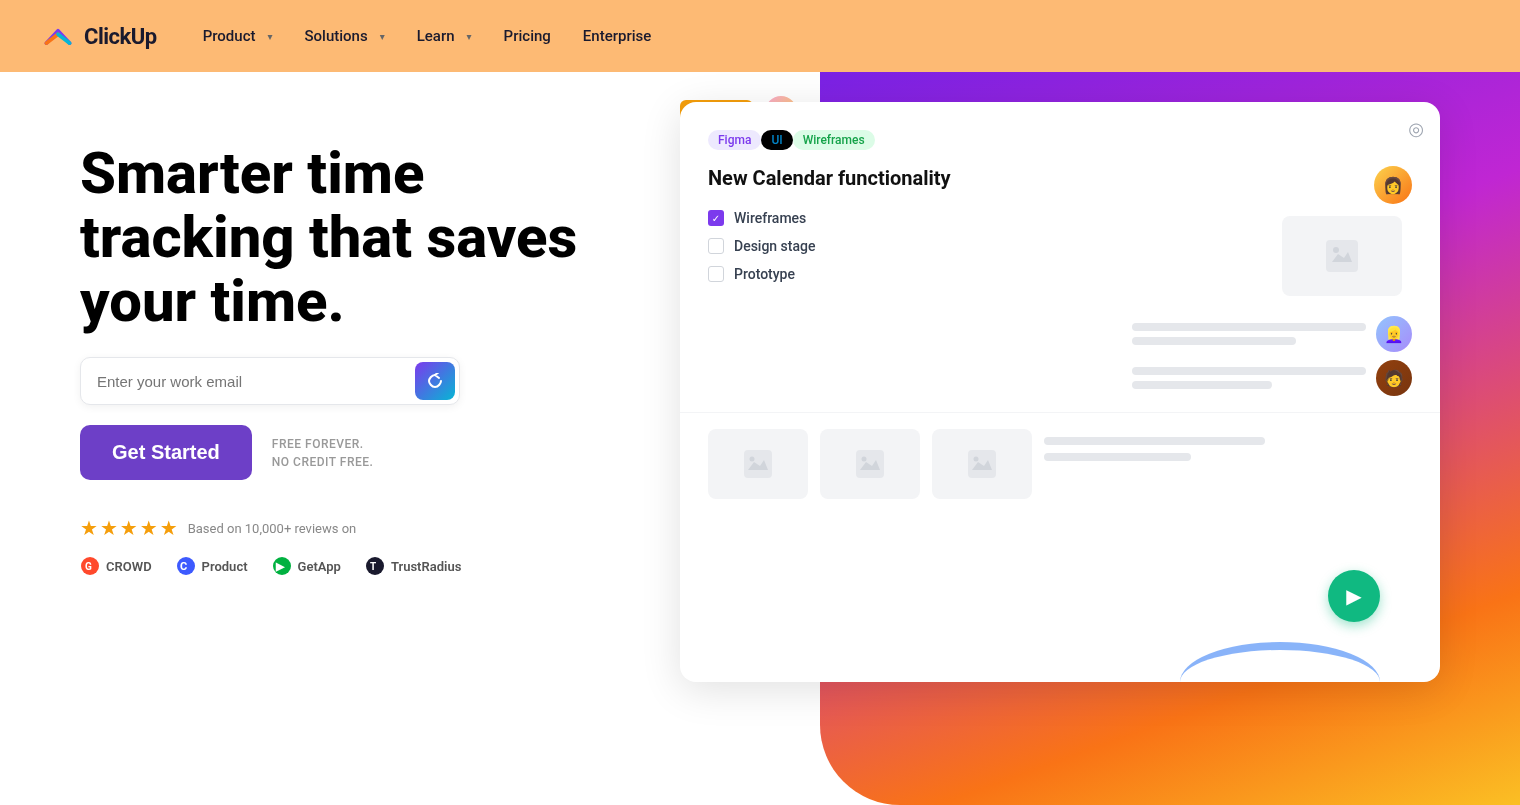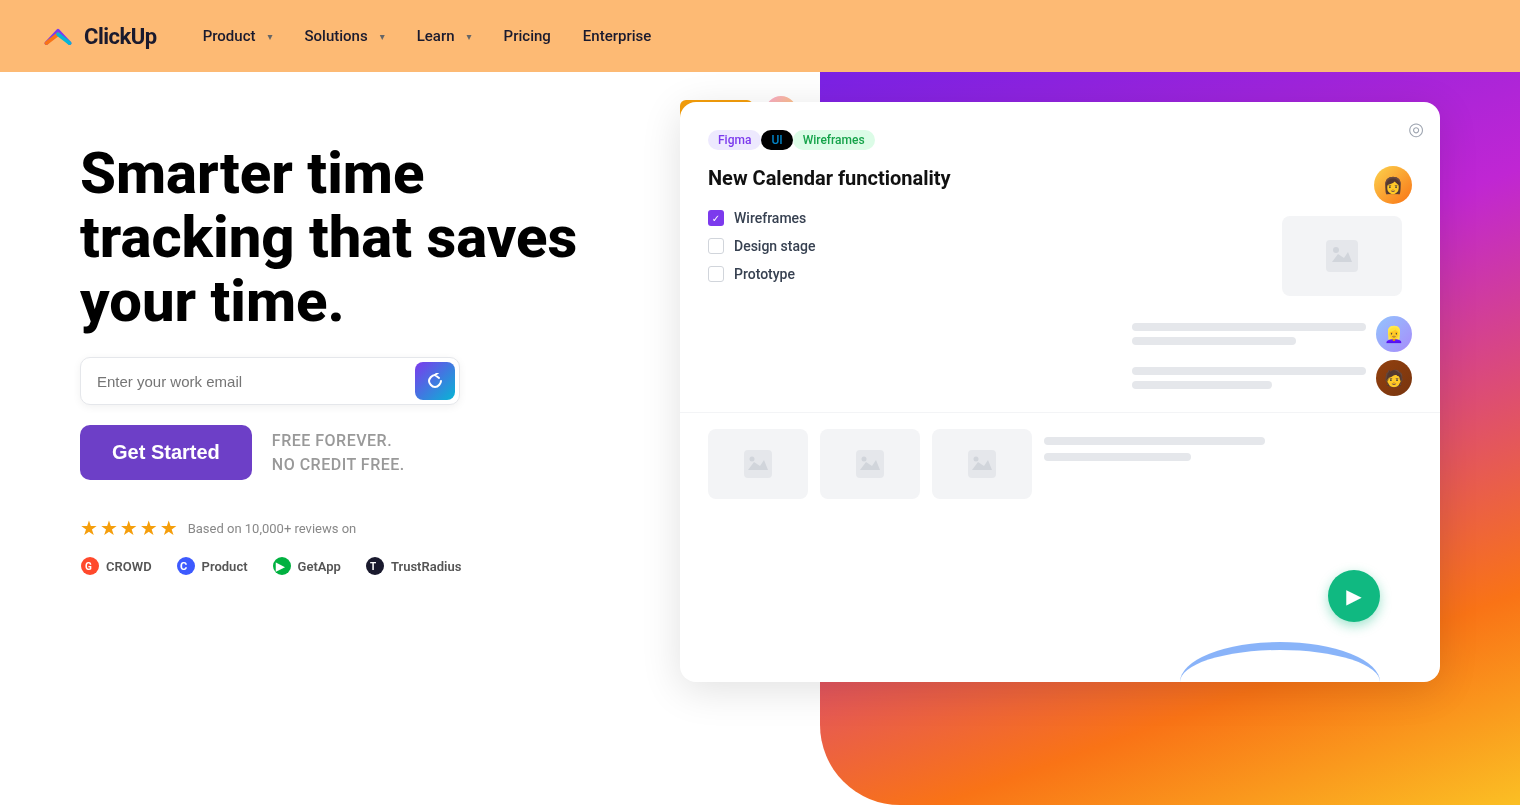--- a/index.html
+++ b/index.html
@@ -125,21 +125,21 @@
     .cta-row { display: flex; align-items: center; gap: 20px; margin-bottom: 36px; }
     .btn-get-started {
       background: #6d3fc7;
       color: #fff;
       border: none;
       border-radius: 10px;
       padding: 16px 32px;
       font-size: 20px; font-weight: 600;
       cursor: pointer;
     }
-    .free-text { font-size: 16px; color: #999; line-height: 1.5; font-weight: 500; letter-spacing: 0.5px; }
+    .free-text { font-size: 12px; color: #999; line-height: 1.5; font-weight: 500; letter-spacing: 0.5px; }
 
     
     .reviews-row { display: flex; align-items: center; gap: 8px; margin-bottom: 16px; }
     .stars { color: #f59e0b; font-size: 20px; letter-spacing: 2px; }
     .review-text { font-size: 13px; color: #888; }
     .logos-row { display: flex; align-items: center; gap: 24px; }
     .logo-badge {
       display: flex; align-items: center; gap: 6px;
       font-size: 13px; font-weight: 600; color: #555;
     }

